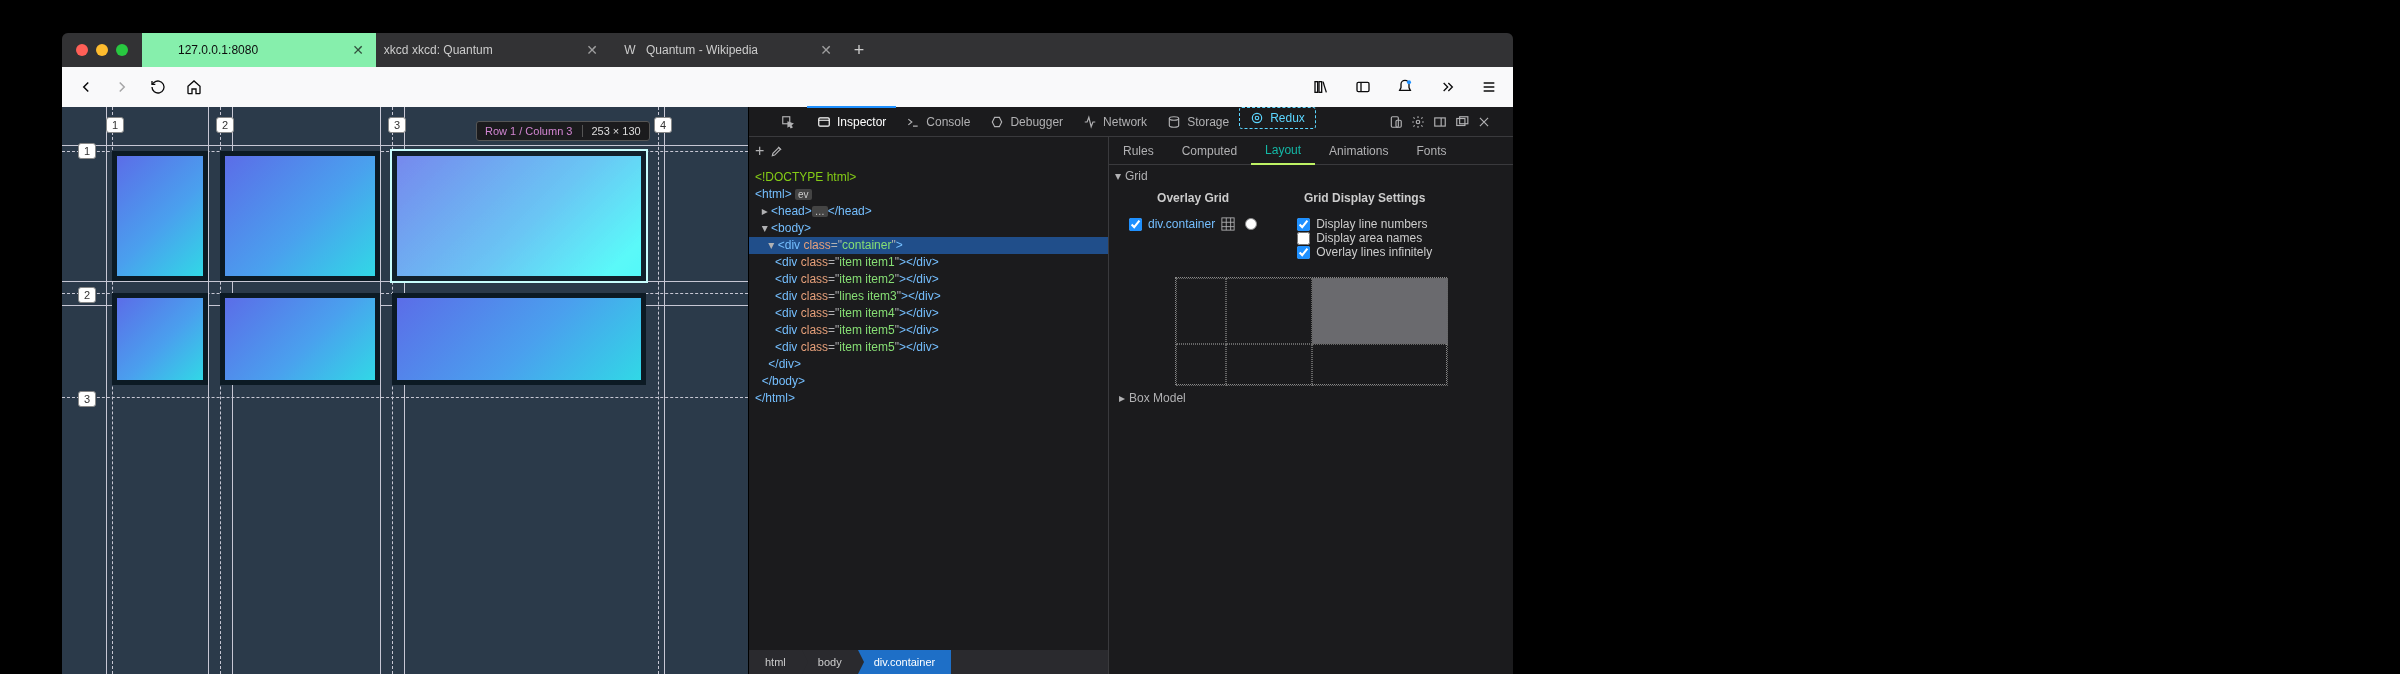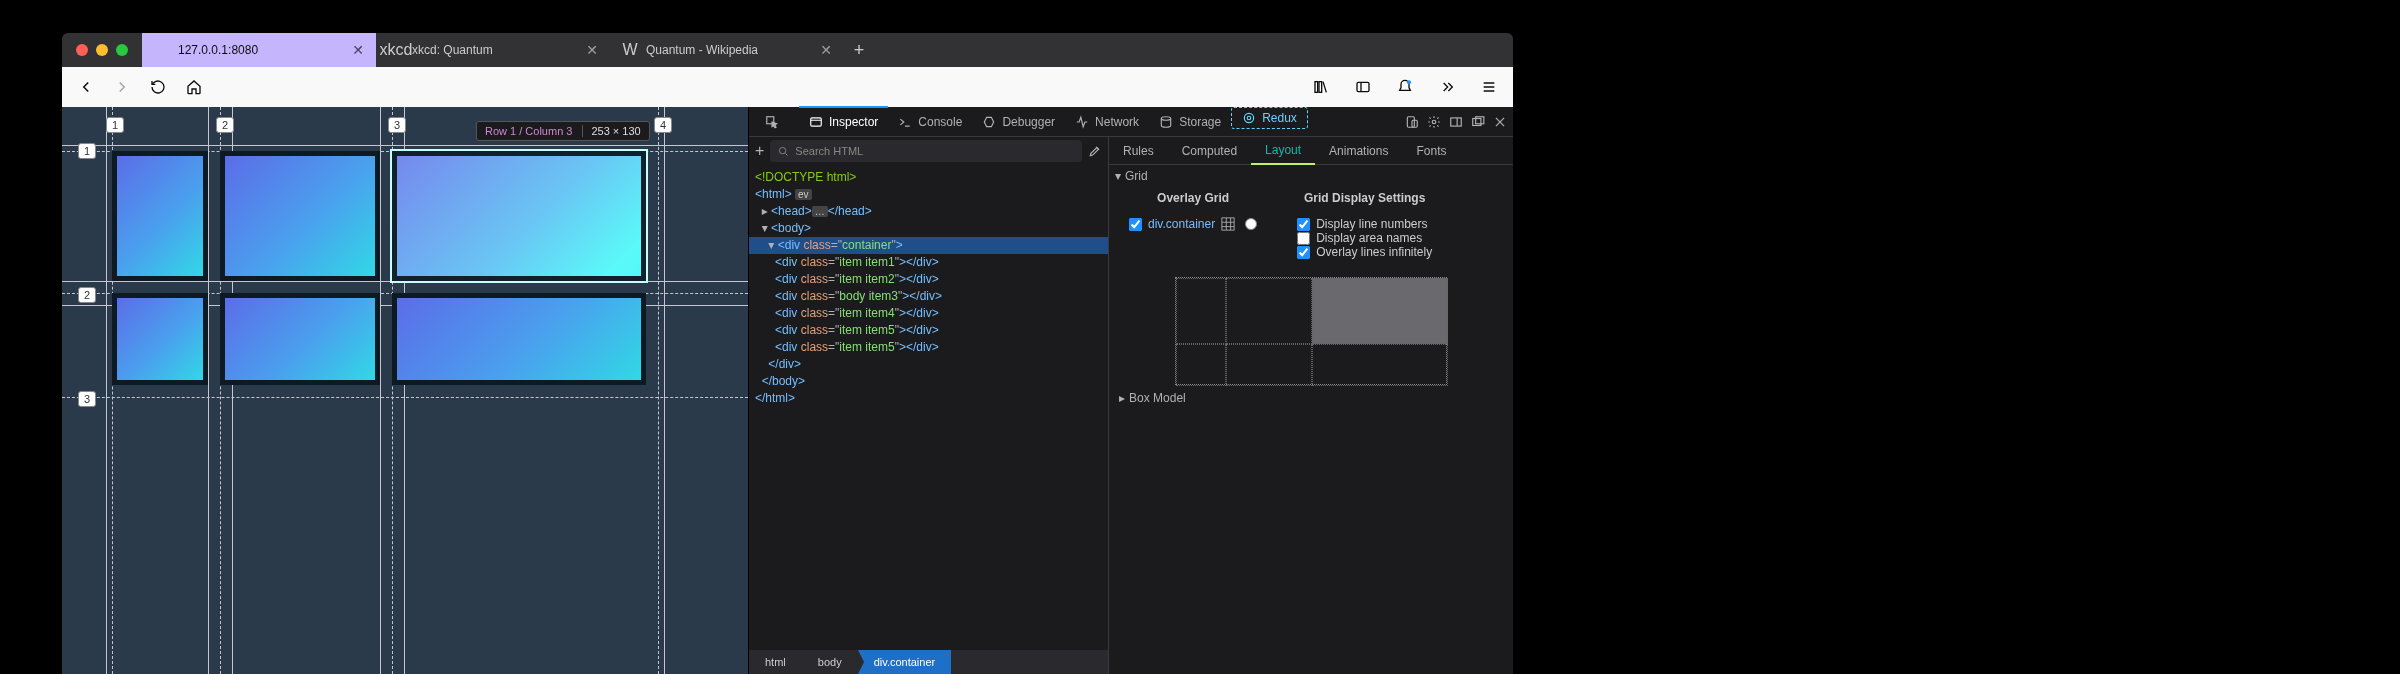--- a/index.html
+++ b/index.html
@@ -5,22 +5,22 @@
 * { margin: 0; padding: 0; box-sizing: border-box; font-family: -apple-system, BlinkMacSystemFont, "Segoe UI", sans-serif; }
 body { background: #000; width: 2400px; height: 674px; position: relative; display:flex; justify-content:center; }
 .window { position:absolute; top:33px; left:62px; width:1451px; height:641px; background:#0c0c0d; border-radius:6px 6px 0 0; overflow:hidden; box-shadow:0 0 30px rgba(0,0,0,.6); }
 
 
 .tabbar { height:34px; background:#323234; display:flex; align-items:center; }
 .traffic { display:flex; gap:8px; padding:0 14px; }
 .traffic span { width:12px; height:12px; border-radius:50%; }
 .tl-close{background:#ff5f57}.tl-min{background:#febc2e}.tl-max{background:#28c840}
 .tab { height:34px; display:flex; align-items:center; gap:8px; padding:0 12px; min-width:234px; position:relative; color:#ccc; font-size:12px; }
-.tab.active { background:#c4b5fd; color:#0c0c0d;justify-content:space-between; }
-.tab .favicon { width:16px; height:16px; display:flex; align-items:center; justify-content:center; font-size:16px; }
+.tab.active { background:#86efac; color:#0c0c0d;justify-content:space-between; }
+.tab .favicon { width:16px; height:16px; display:flex; align-items:center; justify-content:center; font-size:12px; }
 .tab .close { margin-left:auto; color:inherit; opacity:.7; font-size:14px; }
 .newtab { width:30px; display:flex; align-items:center; justify-content:center; color:#ccc; font-size:18px; }
 
 
 .toolbar { height:40px; background:#f9f9fa; display:flex; align-items:center; padding:0 10px; gap:8px; }
 .tbtn { width:28px; height:28px; display:flex; align-items:center; justify-content:center; color:#0c0c0d; border-radius:4px; }
 .tbtn.disabled{opacity:.35}
 .urlbar { flex:0 0 820px; margin-left:140px; height:30px; background:#fff; border:1px solid #ccc; border-radius:4px; display:flex; align-items:center; padding:0 8px; gap:8px; }
 .urltext { font-size:14px; color:#737373; }
 .urltext .dark { color:#0c0c0d; }
@@ -36,21 +36,21 @@
 .gline.v { width:0; border-left:1px dashed #c7c7d4; top:0; bottom:0; }
 .gline.h { height:0; border-top:1px dashed #c7c7d4; left:0; right:0; }
 .gnum { position:absolute; background:#fff; border:1px solid #888; border-radius:3px; font-size:11px; padding:1px 5px; color:#333; }
 .grid-items { position:absolute; left:50px; top:44px; display:grid; grid-template-columns: 96px 160px 254px; grid-template-rows: 130px 92px; gap:12px; }
 .gi { background:linear-gradient(135deg,#5b6de8 0%,#4aa0ee 55%,#31d8e6 100%); border:5px solid #0c1a24; }
 .gi.sel { outline:2px solid #9ad1ff; filter:brightness(1.25) saturate(.85); }
 .tooltip { position:absolute; left:414px; top:14px; background:#1b1b1d; border:1px solid #555; border-radius:3px; padding:3px 8px; font-size:11px; display:flex; gap:10px; }
 .tooltip .a{color:#d285d2}.tooltip .b{color:#ddd;border-left:1px solid #555;padding-left:8px}
 
 
-.dt-tabs { height:30px; border-bottom:1px solid #3a3a3d; display:flex; align-items:center; padding:0 6px; gap:10px; }
+.dt-tabs { height:30px; border-bottom:1px solid #3a3a3d; display:flex; align-items:center; padding:0 22px; gap:2px; }
 .dt-tab { padding:0 10px; height:30px; display:flex; align-items:center; gap:6px; color:#b1b1b3; font-size:12px; }
 .dt-tab.active { color:#fff; border-top:2px solid #1e90ff; margin-top:-1px; }
 .dt-tab.redux { color:#5cd6ff; border:1px dashed #5cd6ff; border-radius:3px; height:22px; }
 .dt-tright { margin-left:auto; display:flex; gap:8px; color:#b1b1b3; }
 .dt-body { flex:1; display:flex; }
 
 
 .markup { width:360px; display:flex; flex-direction:column; border-right:1px solid #3a3a3d; }
 .mk-head { height:28px; display:flex; align-items:center; gap:6px; padding:0 6px; }
 .mk-head .add{color:#b1b1b3;font-size:16px}
@@ -289,43 +289,36 @@
               <svg width="14" height="14" viewBox="0 0 24 24" stroke="#b1b1b3" stroke-width="2">
                 <path d="M5 5l14 14M19 5L5 19"></path>
               </svg>
             </span>
         </div>
       </div>
       <div class="dt-body">
         <div class="markup">
           <div class="mk-head">
             <span class="add">+</span>
-            <div class="mk-search">
-              <svg width="11" height="11" viewBox="0 0 24 24" fill="none" stroke="#888" stroke-width="2">
-                  <circle cx="10" cy="10" r="7"></circle>
-                  <path d="M21 21l-5-5"></path>
-                </svg>
-              <span>Search HTML</span>
-            </div>
             <span>
                 <svg width="14" height="14" viewBox="0 0 24 24" stroke="#b1b1b3" fill="none" stroke-width="2">
                   <path d="M4 20l4-1 10-10-3-3L5 16z"></path>
                   <path d="M14 5l5 5"></path>
                 </svg>
               </span>
           </div>
           <div class="mk-tree" id="mk-tree">
               <div class="mk-line"><span class="t-doc">&lt;!DOCTYPE html&gt;</span></div>
               <div class="mk-line"><span class="t-tag">&lt;html&gt;</span> <span class="t-ev">ev</span></div>
               <div class="mk-line">  ▸ <span class="t-tag">&lt;head&gt;</span><span class="t-ev">…</span><span class="t-tag">&lt;/head&gt;</span></div>
               <div class="mk-line">  ▾ <span class="t-tag">&lt;body&gt;</span></div>
               <div class="mk-line sel">    ▾ <span class="t-tag">&lt;div</span> <span class="t-attr">class</span>="<span class="t-val">container</span>"<span class="t-tag">&gt;</span></div>
               <div class="mk-line">      <span class="t-tag">&lt;div</span> <span class="t-attr">class</span>="<span class="t-val">item item1</span>"<span class="t-tag">&gt;&lt;/div&gt;</span></div>
               <div class="mk-line">      <span class="t-tag">&lt;div</span> <span class="t-attr">class</span>="<span class="t-val">item item2</span>"<span class="t-tag">&gt;&lt;/div&gt;</span></div>
-              <div class="mk-line">      <span class="t-tag">&lt;div</span> <span class="t-attr">class</span>="<span class="t-val">body item3</span>"<span class="t-tag">&gt;&lt;/div&gt;</span></div>
+              <div class="mk-line">      <span class="t-tag">&lt;div</span> <span class="t-attr">class</span>="<span class="t-val">lines item3</span>"<span class="t-tag">&gt;&lt;/div&gt;</span></div>
               <div class="mk-line">      <span class="t-tag">&lt;div</span> <span class="t-attr">class</span>="<span class="t-val">item item4</span>"<span class="t-tag">&gt;&lt;/div&gt;</span></div>
               <div class="mk-line">      <span class="t-tag">&lt;div</span> <span class="t-attr">class</span>="<span class="t-val">item item5</span>"<span class="t-tag">&gt;&lt;/div&gt;</span></div>
               <div class="mk-line">      <span class="t-tag">&lt;div</span> <span class="t-attr">class</span>="<span class="t-val">item item5</span>"<span class="t-tag">&gt;&lt;/div&gt;</span></div>
               <div class="mk-line">    <span class="t-tag">&lt;/div&gt;</span></div>
               <div class="mk-line">  <span class="t-tag">&lt;/body&gt;</span></div>
               <div class="mk-line"><span class="t-tag">&lt;/html&gt;</span></div>
             </div>
           <div class="breadcrumb" id="breadcrumb">
               <div class="bc">html</div>
               <div class="bc">body</div>

